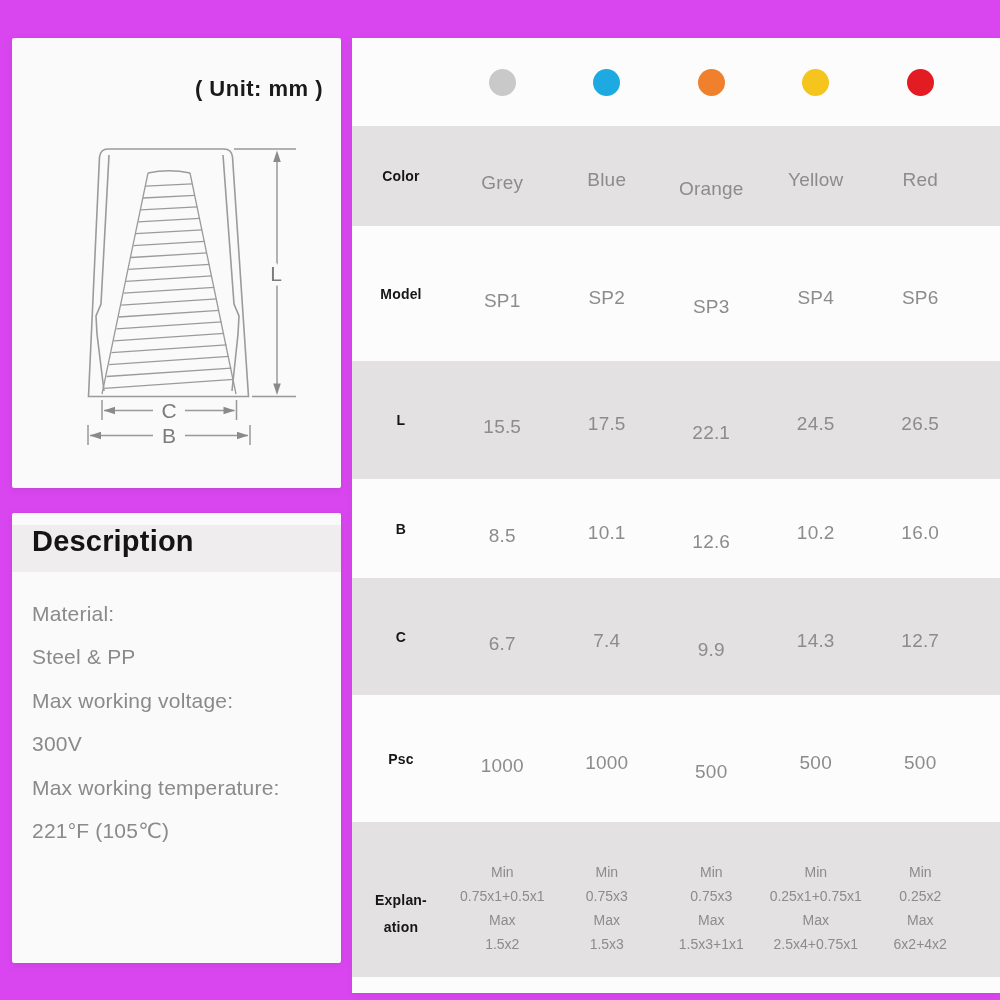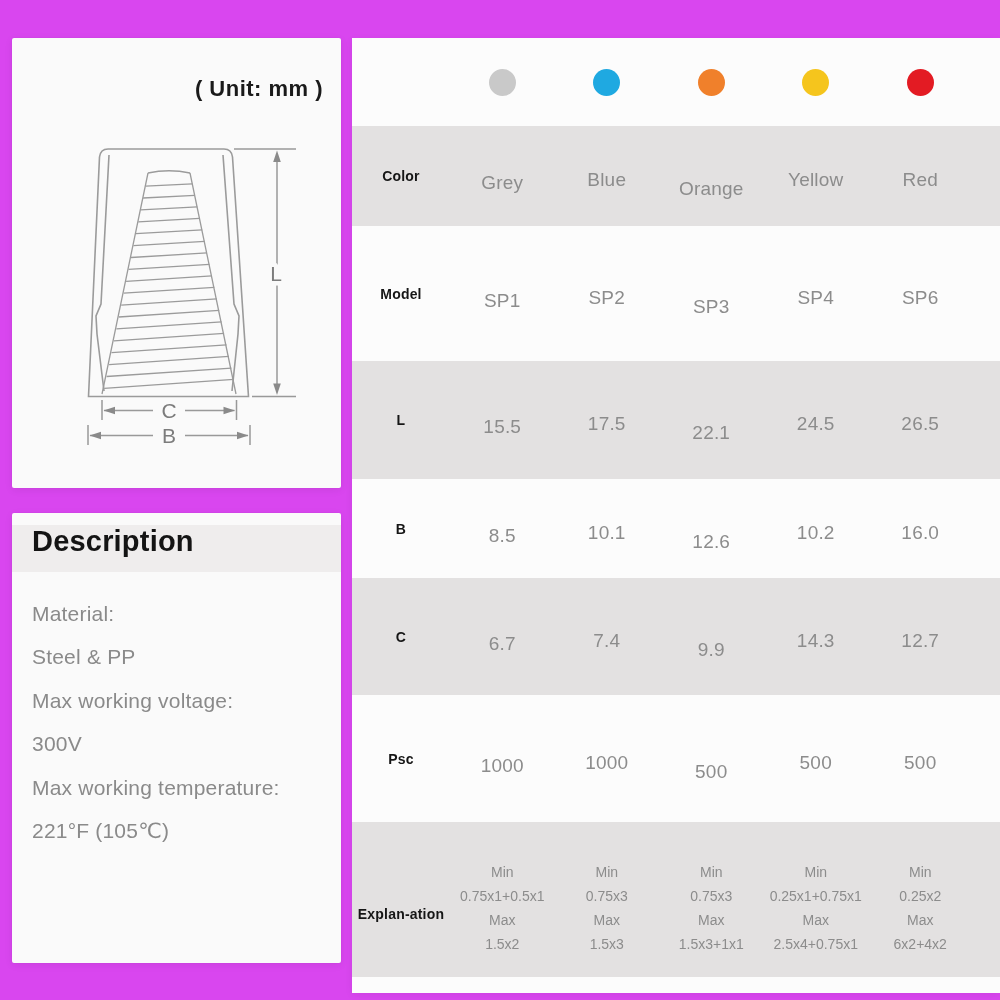--- a/index.html
+++ b/index.html
@@ -36,21 +36,21 @@
   .cell.val{font-size:19px;color:#8C8C8C;letter-spacing:.2px;margin-top:8px;}
   
   .stagger .cell:nth-child(2){padding-top:6px;}
   .stagger .cell:nth-child(4){padding-top:18px;}
 
   .dot{width:27px;height:27px;border-radius:50%;display:inline-block;}
 
   .exp-cell{flex-direction:column;justify-content:center;padding-top:16px;
             font-size:14px;color:#8C8C8C;line-height:24px;}
   .exp-cell span{display:block;text-align:center;}
-  .exp-label{flex-direction:row;justify-content:center;padding-top:29px;line-height:27px;}
+  .exp-label{flex-direction:column;justify-content:center;padding-top:29px;line-height:27px;}
   .exp-label span{display:block;text-align:center;}
 
   svg text{font-family:"Liberation Sans","DejaVu Sans",sans-serif;}
   .dim-text{fill:#7C7C7C;font-size:21px;}
   .unit-text{fill:#1A1A1A;font-size:22px;font-weight:700;letter-spacing:.5px;}
 </style>
 </head>
 <body>
 
 <div class="canvas">

